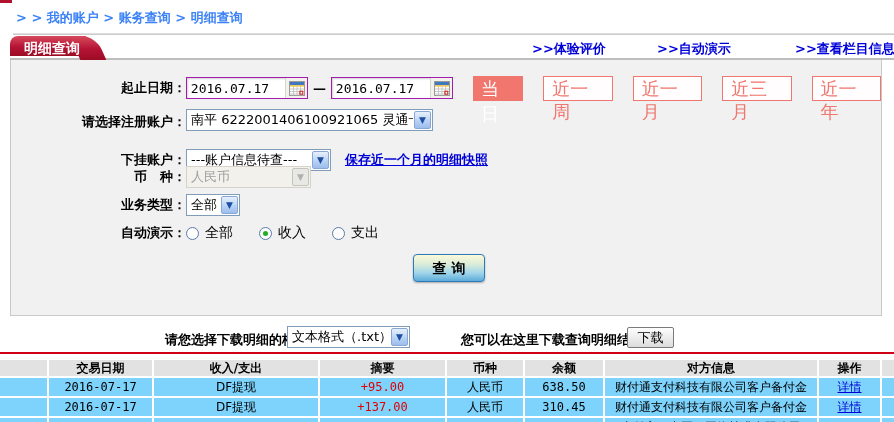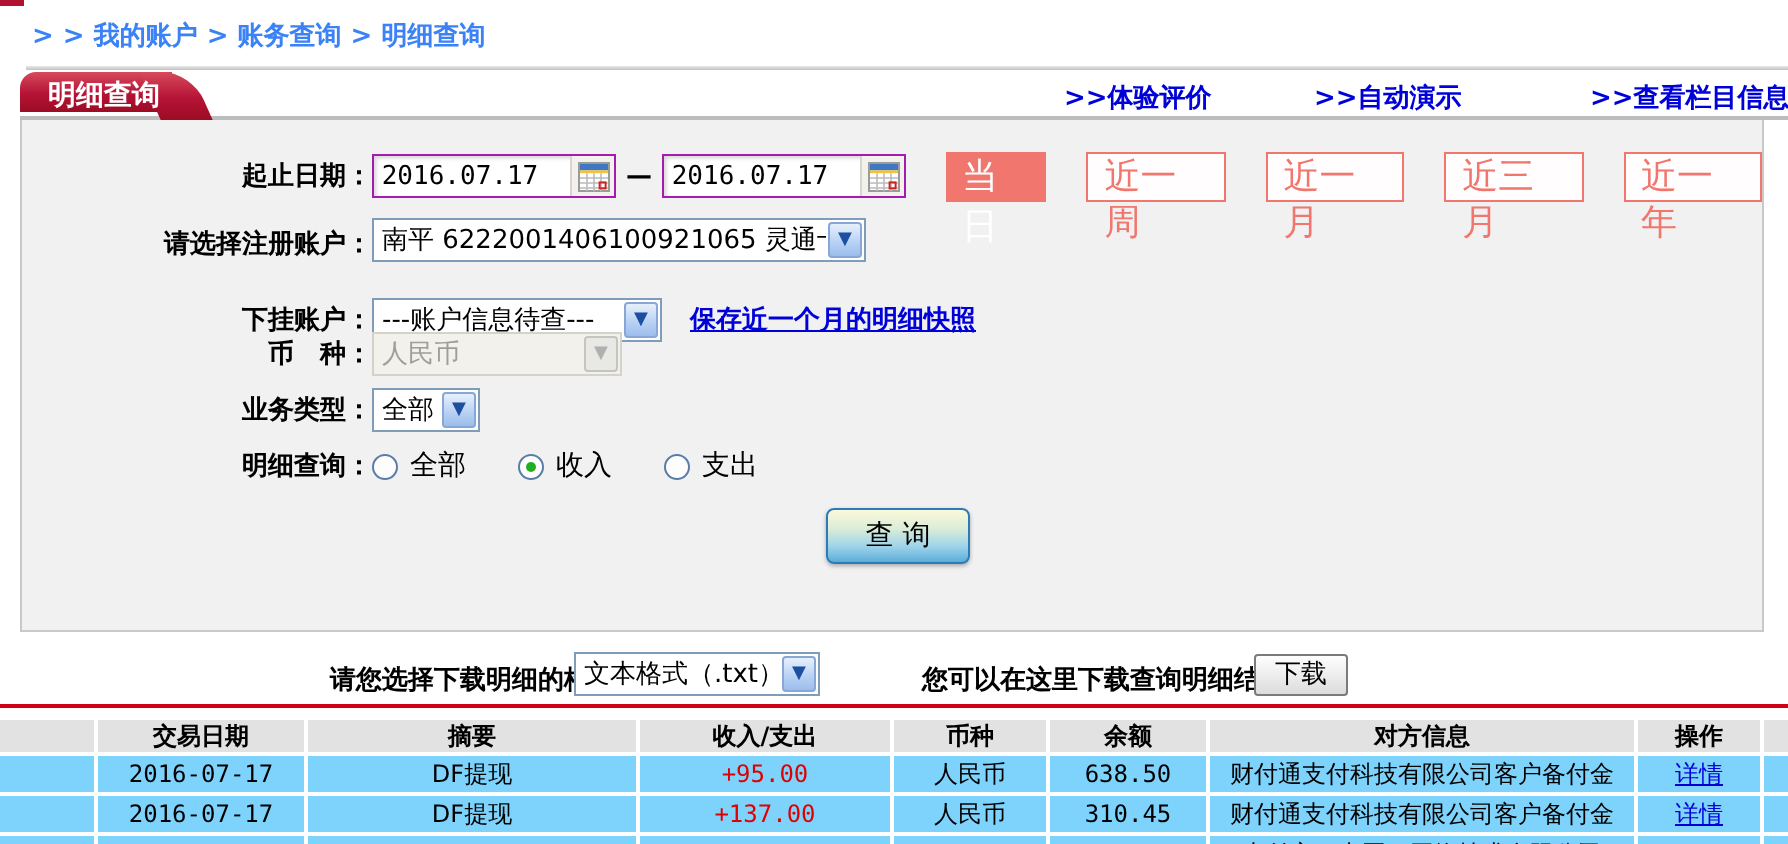--- a/index.html
+++ b/index.html
@@ -70,21 +70,21 @@
   
   .radio-opt { display:flex; align-items:center; margin-right:26px; cursor:pointer; }
   .radio { width:13px; height:13px; border-radius:50%; border:1px solid #5a7ca8; background:#fdfdfd;
            position:relative; flex:0 0 13px; }
   .radio.checked::after { content:""; position:absolute; left:3px; top:3px; width:5px; height:5px;
            border-radius:50%; background:#1faf1f; }
   .radio-lbl { margin-left:6px; font-size:14px; }
 
   
   .query-btn { position:absolute; left:402px; top:194px; width:72px; height:28px;
-    border:1px solid #2d7ab8; border-radius:4px; color:#000; font-weight:normal; font-size:14px;
+    border:1px solid #2d7ab8; border-radius:4px; color:#000; font-weight:bold; font-size:14px;
     background:linear-gradient(180deg,#fbf9d9 0%,#dcedd8 35%,#9ed4ea 70%,#5cacd8 100%);
     box-shadow:0 1px 2px rgba(0,0,0,.3); text-align:center; line-height:26px; cursor:pointer; }
 
   
   .dl-label { left:165px; top:331px; font-weight:bold; }
   .dl-sel { left:287px; top:326px; width:123px; }
   .dl-result { left:461px; top:331px; font-weight:bold; }
   .dl-btn { left:627px; top:327px; width:47px; height:21px; text-align:center; line-height:19px;
     background:linear-gradient(180deg,#fefefe,#dcdcdc); border:1px solid #7b7b7b; border-radius:2px;
     font-size:13px; cursor:pointer; }
@@ -178,21 +178,21 @@
 
   <div class="form-row" style="top:132px;">
     <div class="form-label">业务类型：</div>
     <div class="sel w-biz">
       <span class="sel-text">全部</span>
       <span class="sel-arrow">▼</span>
     </div>
   </div>
 
   <div class="form-row" style="top:160px;">
-    <div class="form-label">明细查询：</div>
+    <div class="form-label">自动演示：</div>
     <span class="radio-opt">
       <span class="radio"></span>
       <span class="radio-lbl">全部</span>
     </span>
     <span class="radio-opt">
       <span class="radio checked"></span>
       <span class="radio-lbl">收入</span>
     </span>
     <span class="radio-opt">
       <span class="radio"></span>
@@ -210,22 +210,22 @@
 </div>
 <div class="abs dl-result">您可以在这里下载查询明细结果</div>
 <div class="abs dl-btn">下载</div>
 
 <div class="abs red-rule"></div>
 
 <div class="abs table">
 
   <div class="th"></div>
   <div class="th">交易日期</div>
+  <div class="th">收入/支出</div>
   <div class="th">摘要</div>
-  <div class="th">收入/支出</div>
   <div class="th">币种</div>
   <div class="th">余额</div>
   <div class="th">对方信息</div>
   <div class="th">操作</div>
   <div class="th"></div>
 
   <div class="td"></div>
   <div class="td num">2016-07-17</div>
   <div class="td">DF提现</div>
   <div class="td num amount">+95.00</div>

